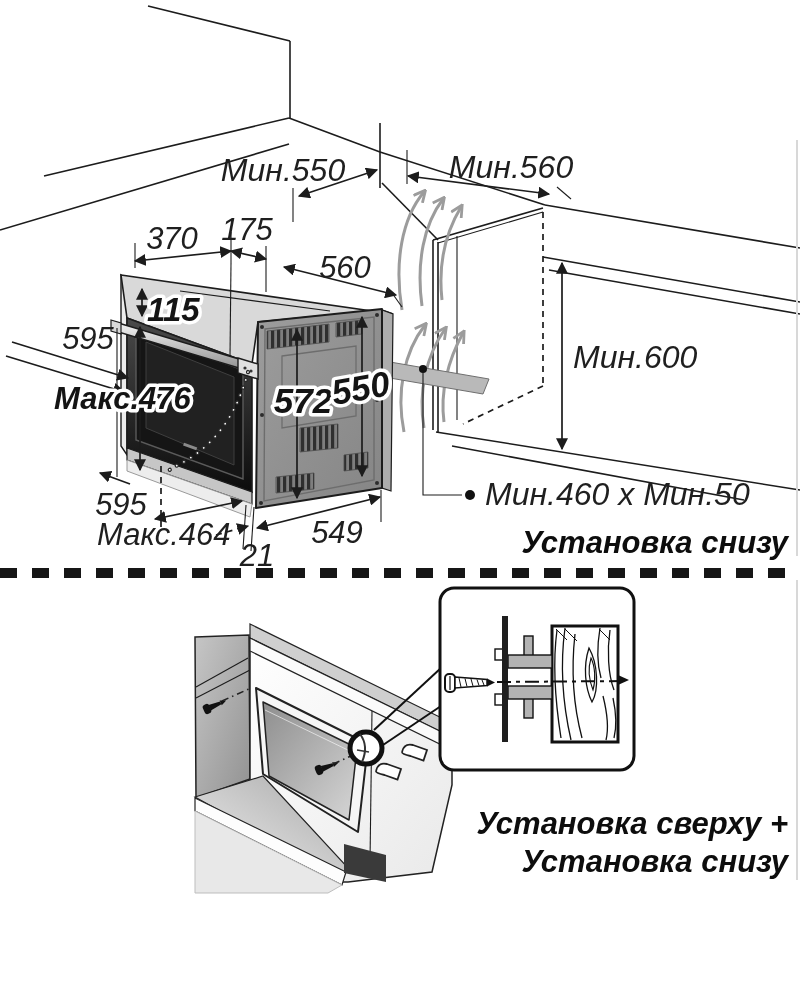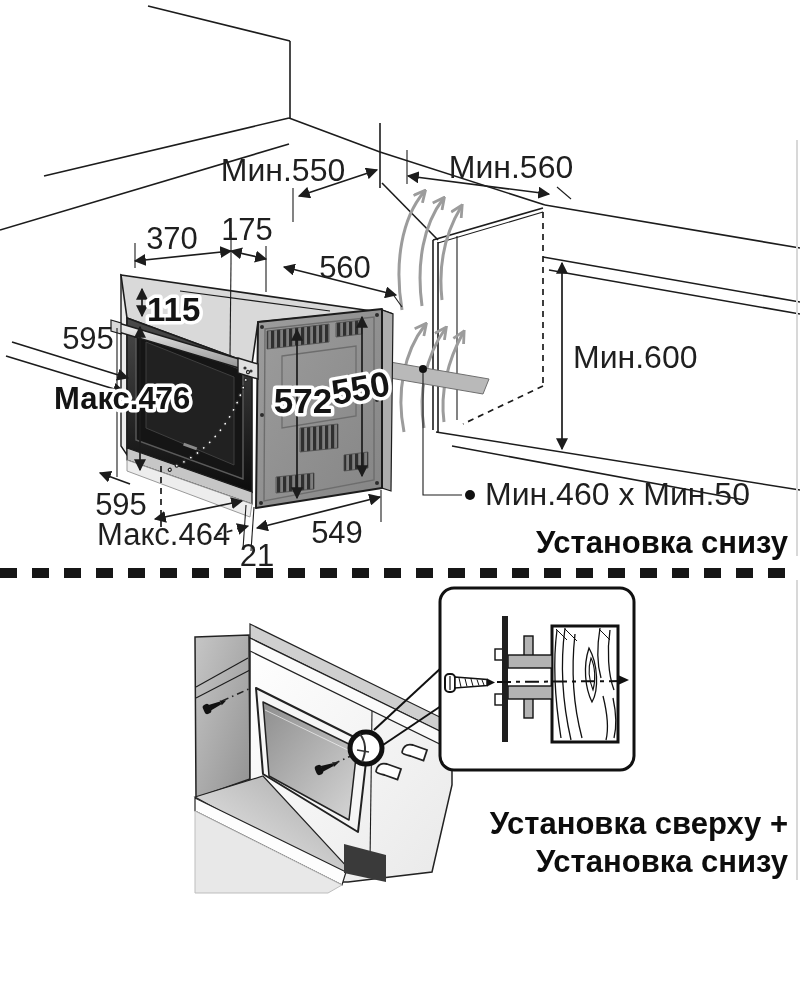--- a/index.html
+++ b/index.html
@@ -1,17 +1,17 @@
 <!DOCTYPE html>
 <html><head>
 <meta charset="utf-8">
 <style>
   html,body{margin:0;padding:0;background:#ffffff;}
   .page{position:relative;width:800px;height:1000px;background:#ffffff;overflow:hidden;
-        font-family:"Liberation Sans",sans-serif;}
+        font-family:"Liberation Sans",sans-serif;font-style:italic;}
   svg{display:block;}
   .top-svg{position:absolute;left:0;top:0;}
   .bottom-svg{position:absolute;left:0;top:580px;}
   .divider{position:absolute;left:0;top:568px;width:800px;height:10px;
            background:repeating-linear-gradient(90deg,#161616 0 17px,transparent 17px 32px);}
   text{font-family:"Liberation Sans",sans-serif;}
   .dim{font-size:32px;fill:#1f1f1f;font-weight:400;}
   .num{font-size:31px;fill:#1f1f1f;font-weight:400;}
   .halo{font-weight:700;fill:#141414;stroke:#ffffff;stroke-width:7px;
         paint-order:stroke;stroke-linejoin:round;}

